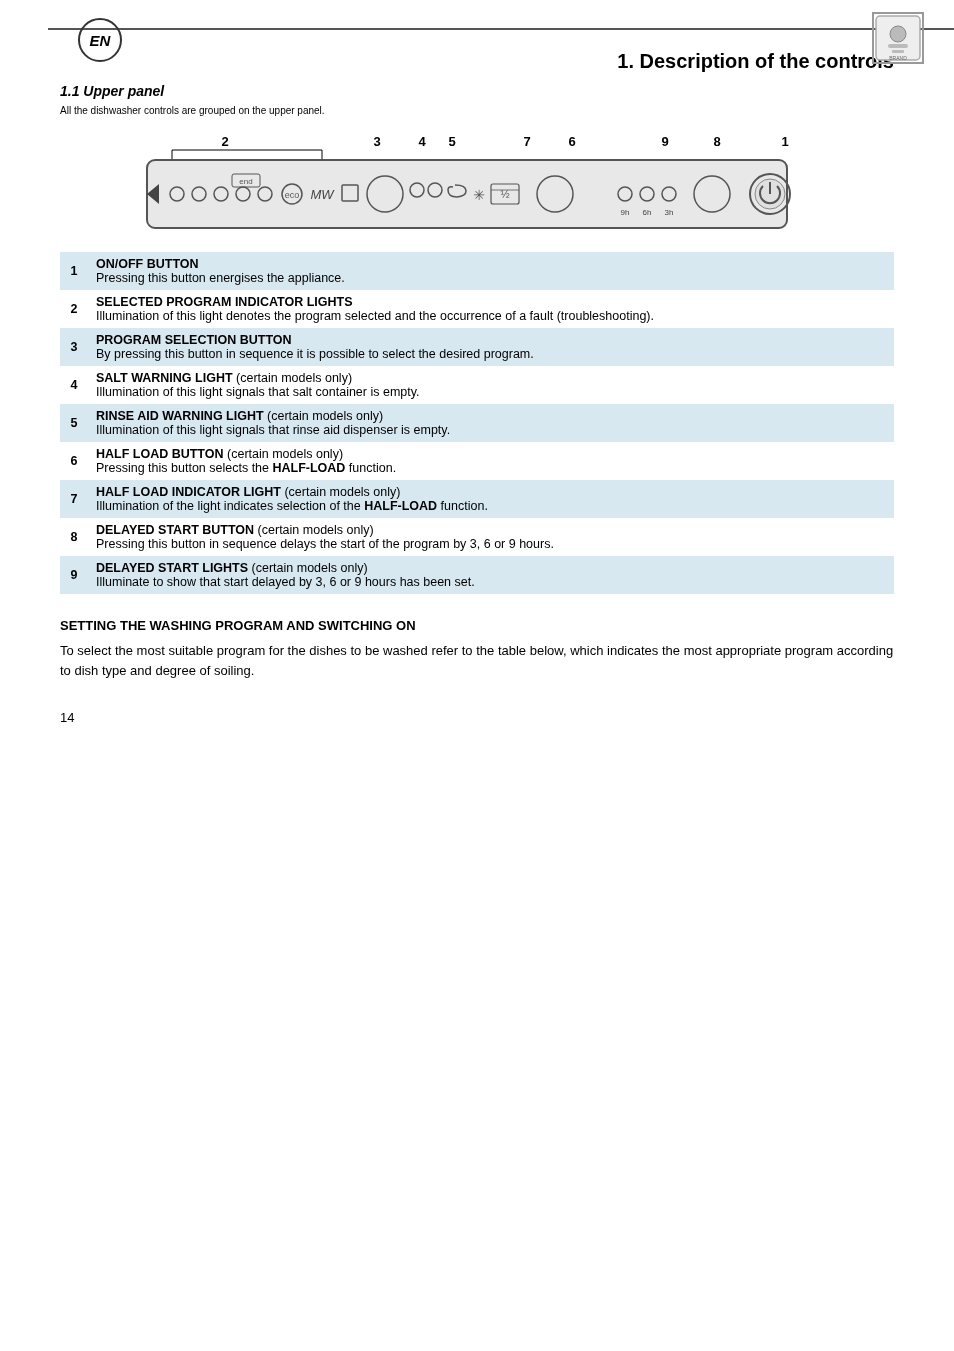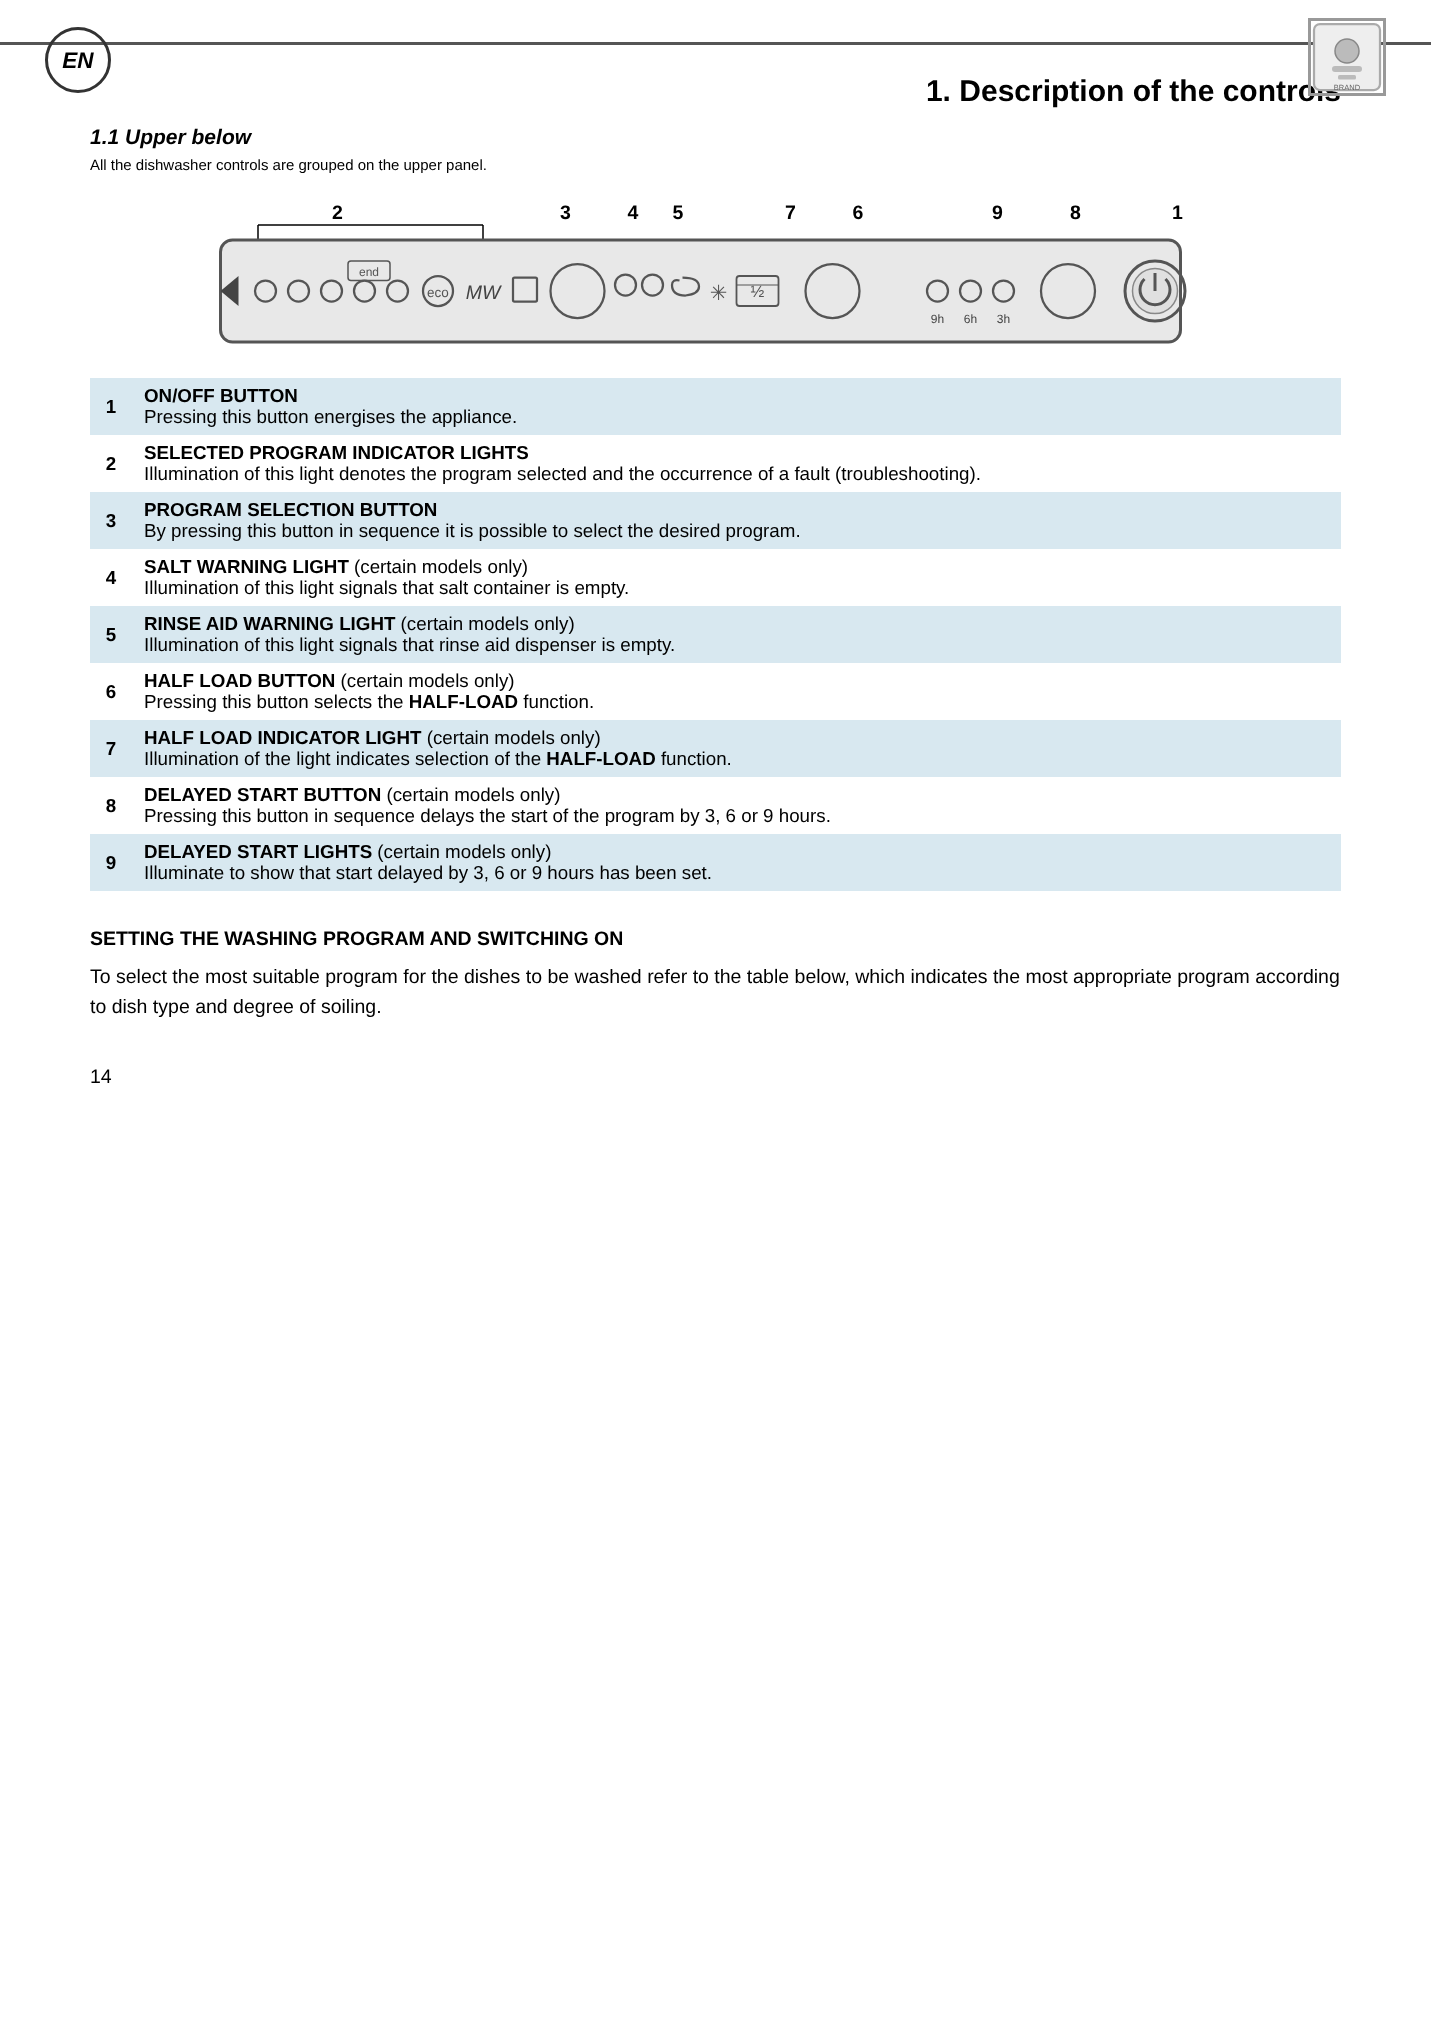--- a/index.html
+++ b/index.html
@@ -14,20 +14,21 @@
 
     
     .header {
       display: flex;
       align-items: flex-start;
       justify-content: center;
       padding: 18px 30px 10px 30px;
       position: relative;
       border-bottom: 2px solid #555;
       margin-bottom: 10px;
+      margin-left: 48px;
     }
     .header-en-badge {
       position: absolute;
       left: 30px;
       top: 18px;
       border: 2px solid #333;
       border-radius: 50%;
       width: 44px;
       height: 44px;
       display: flex;
@@ -161,21 +162,21 @@
 <div class="content">
 
   <div class="section-title">
     <span>1.</span>
     <span>Description of the controls</span>
   </div>
 
   <div class="subsection-title">
     <span>1.1</span>
     <span> </span>
-    <span>Upper below</span>
+    <span>Upper panel</span>
   </div>
 
   <div class="intro-text">All the dishwasher controls are grouped on the upper panel.</div>
 
   <div class="diagram-svg-wrapper">
     <svg width="680" height="110" viewBox="0 0 680 110" xmlns="http://www.w3.org/2000/svg">
 
       <text x="88" y="14" font-size="13" font-weight="bold" text-anchor="middle" fill="#000">2</text>
 
       <text x="240" y="14" font-size="13" font-weight="bold" text-anchor="middle" fill="#000">3</text>

